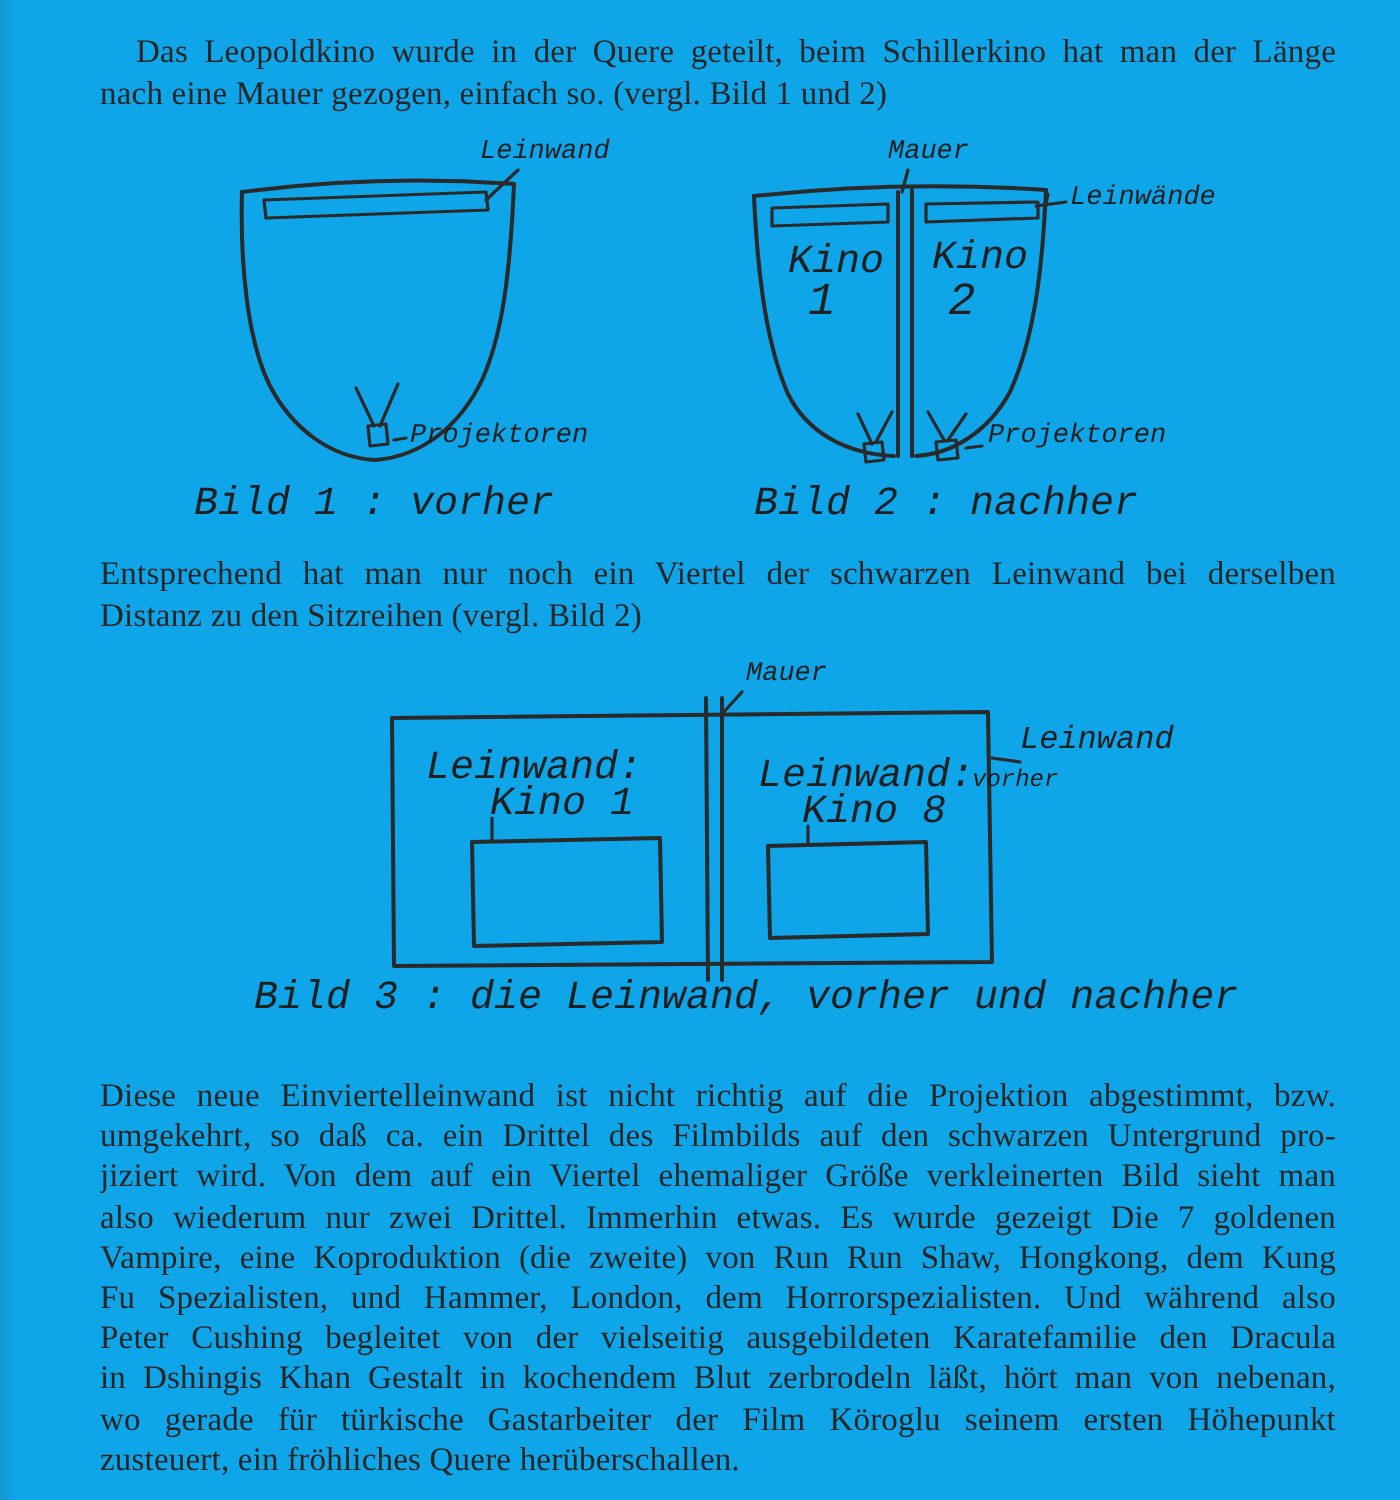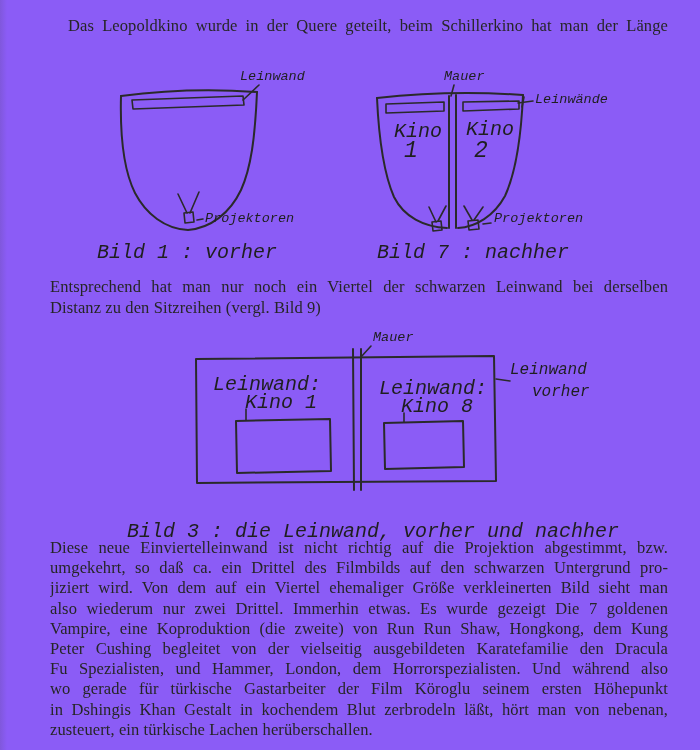--- a/index.html
+++ b/index.html
@@ -1,19 +1,19 @@
 <!DOCTYPE html>
 <html><head>
 <meta charset="utf-8">
 <style>
   html,body{margin:0;padding:0;}
   body{width:700px;height:750px;overflow:hidden;}
   .page{
     position:relative;width:700px;height:750px;
-    background:#8b5cf6;
+    background:#0ea5e9;
     font-family:"Liberation Serif","DejaVu Serif",serif;
     color:#242424;
   }
   .scan-edge{
     position:absolute;left:0;top:0;width:7px;height:750px;
     background:linear-gradient(to right, rgba(60,60,60,0.14), rgba(60,60,60,0));
     pointer-events:none;
   }
   .para{position:absolute;left:50px;width:618px;}
   .pline{
@@ -83,55 +83,56 @@
     <path d="M371,346 L361,357" class="thin"></path>
     <path d="M236,421 L330,419 L331,471 L237,473 Z"></path>
     <path d="M384,423 L463,421 L464,467 L385,469 Z"></path>
     <path d="M246,409 L246,420" class="thin"></path>
     <path d="M404,413 L404,422" class="thin"></path>
     <path d="M496,379 L510,381" class="thin"></path>
   </svg>
 
   <div class="para" id="p1">
     <span class="pline j indent">Das Leopoldkino wurde in der Quere geteilt, beim Schillerkino hat man der Länge</span>
+    <span class="pline">nach eine Mauer gezogen, einfach so. (vergl. Bild 1 und 2)</span>
   </div>
 
   <div class="para" id="p2">
     <span class="pline j">Entsprechend hat man nur noch ein Viertel der schwarzen Leinwand bei derselben</span>
-    <span class="pline">Distanz zu den Sitzreihen (vergl. Bild 9)</span>
+    <span class="pline">Distanz zu den Sitzreihen (vergl. Bild 2)</span>
   </div>
 
   <div class="para" id="p3">
     <span class="pline j">Diese neue Einviertelleinwand ist nicht richtig auf die Projektion abgestimmt, bzw.</span>
     <span class="pline j">umgekehrt, so daß ca. ein Drittel des Filmbilds auf den schwarzen Untergrund pro-</span>
     <span class="pline j">jiziert wird. Von dem auf ein Viertel ehemaliger Größe verkleinerten Bild sieht man</span>
     <span class="pline j"><span>also wiederum nur zwei Drittel. Immerhin etwas. Es wurde gezeigt </span><span class="it">Die 7 goldenen</span></span>
     <span class="pline j"><span class="it">Vampire</span><span>, eine Koproduktion (die zweite) von Run Run Shaw, Hongkong, dem Kung</span></span>
+    <span class="pline j">Fu Spezialisten, und Hammer, London, dem Horrorspezialisten. Und während also</span>
     <span class="pline j">Peter Cushing begleitet von der vielseitig ausgebildeten Karatefamilie den Dracula</span>
-    <span class="pline j">Fu Spezialisten, und Hammer, London, dem Horrorspezialisten. Und während also</span>
+    <span class="pline j">in Dshingis Khan Gestalt in kochendem Blut zerbrodeln läßt, hört man von nebenan,</span>
     <span class="pline j"><span>wo gerade für türkische Gastarbeiter der Film </span><span class="it">Köroglu</span><span> seinem ersten Höhepunkt</span></span>
-    <span class="pline j">in Dshingis Khan Gestalt in kochendem Blut zerbrodeln läßt, hört man von nebenan,</span>
-    <span class="pline">zusteuert, ein türkische Lachen herüberschallen.</span>
+    <span class="pline">zusteuert, ein fröhliches Quere herüberschallen.</span>
   </div>
 
   <div class="hw hw-sm" style="left:240px;top:69px;">Leinwand</div>
   <div class="hw hw-sm" style="left:205px;top:211px;">Projektoren</div>
   <div class="hw hw-cap" style="left:97px;top:241px;">Bild 1 : vorher</div>
 
   <div class="hw hw-sm" style="left:444px;top:69px;">Mauer</div>
   <div class="hw hw-sm" style="left:535px;top:92px;">Leinwände</div>
   <div class="hw hw-kino" style="left:394px;top:120px;">Kino</div>
   <div class="hw hw-num" style="left:404px;top:138px;">1</div>
   <div class="hw hw-kino" style="left:466px;top:118px;">Kino</div>
   <div class="hw hw-num" style="left:474px;top:138px;">2</div>
   <div class="hw hw-sm" style="left:494px;top:211px;">Projektoren</div>
-  <div class="hw hw-cap" style="left:377px;top:241px;">Bild 7 : nachher</div>
+  <div class="hw hw-cap" style="left:377px;top:241px;">Bild 2 : nachher</div>
 
   <div class="hw hw-sm" style="left:373px;top:330px;">Mauer</div>
   <div class="hw hw-md" style="left:213px;top:373px;">Leinwand:</div>
   <div class="hw hw-md" style="left:245px;top:391px;">Kino 1</div>
   <div class="hw hw-md" style="left:379px;top:377px;">Leinwand:</div>
   <div class="hw hw-md" style="left:401px;top:395px;">Kino 8</div>
   <div class="hw hw-md" style="left:510px;top:361px;font-size:16px;">Leinwand</div>
-  <div class="hw hw-md" style="left:532px;top:383px;font-size:16px;">vorher</div>
-  <div class="hw hw-cap" style="left:127px;top:488px;margin-top:32px;">Bild 3 : die Leinwand, vorher und nachher</div>
+  <div class="hw hw-md" style="left:486px;top:383px;font-size:12px;">vorher</div>
+  <div class="hw hw-cap" style="left:127px;top:488px;">Bild 3 : die Leinwand, vorher und nachher</div>
 
 </div>
 
 </body></html>

